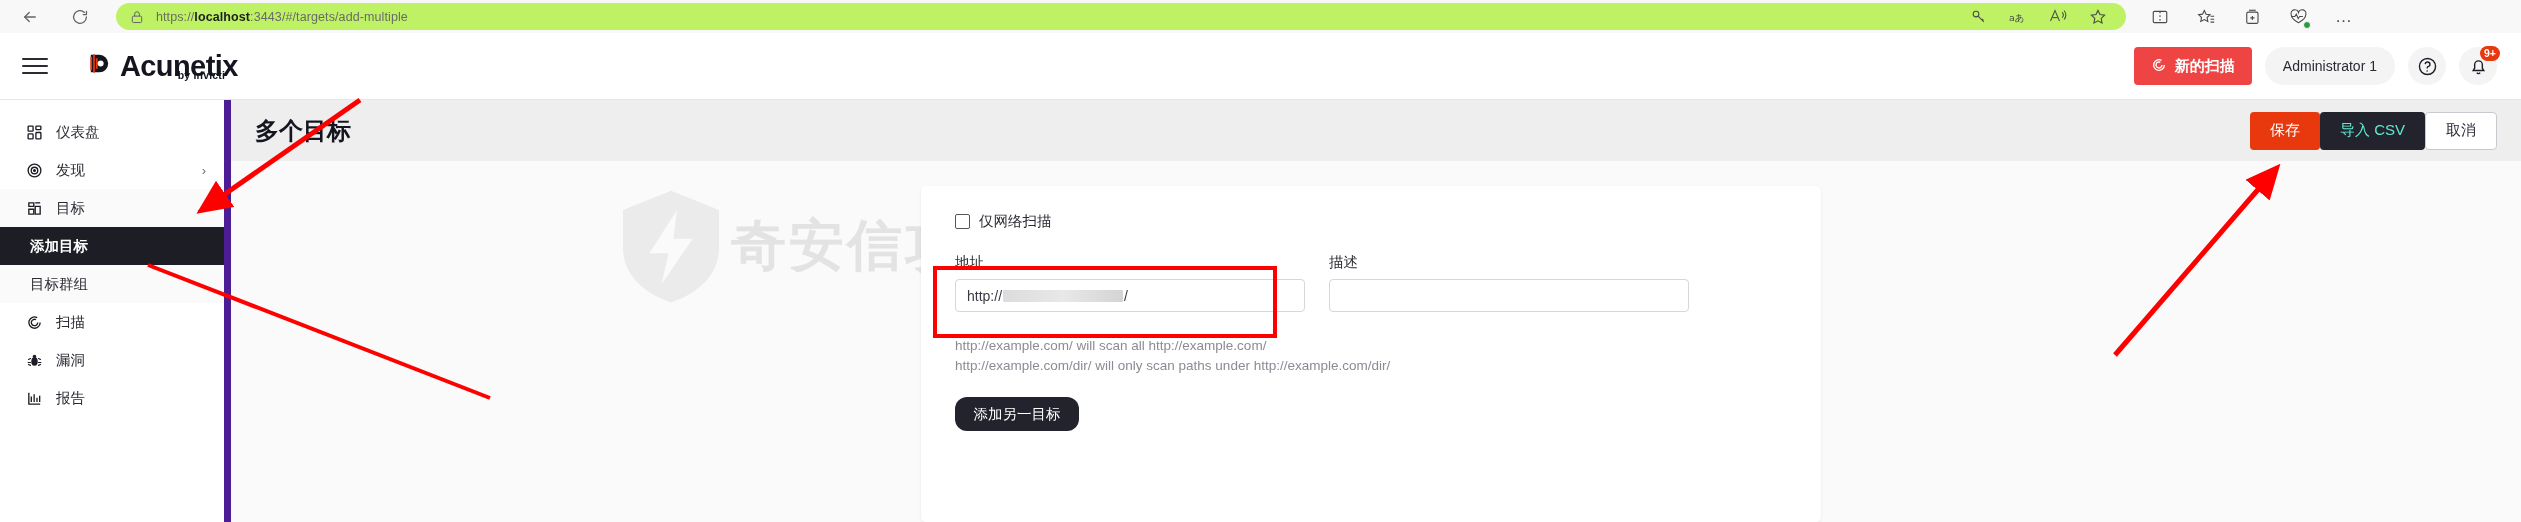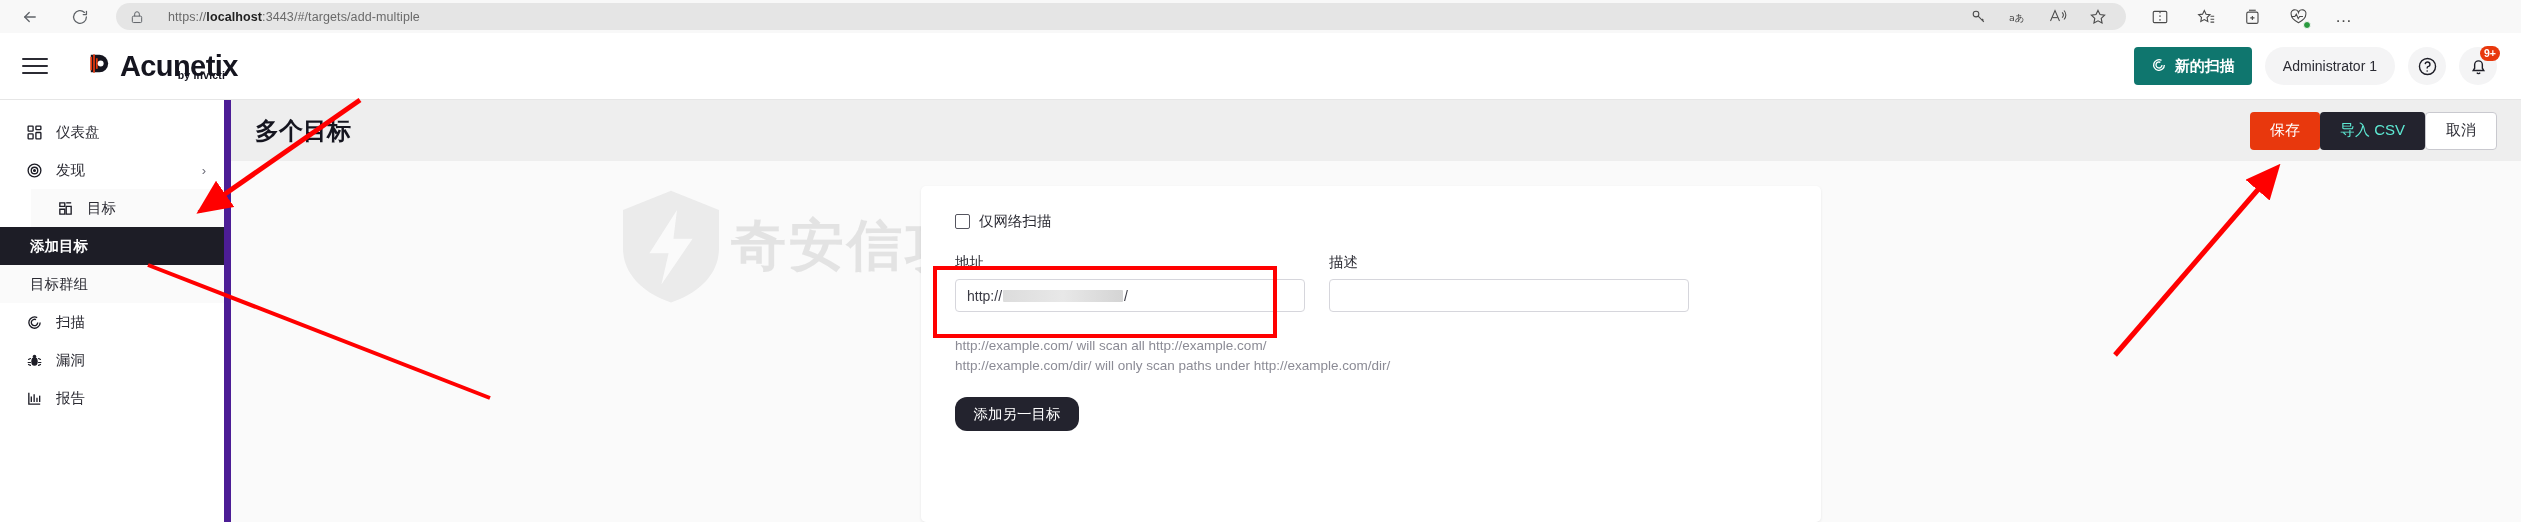--- a/index.html
+++ b/index.html
@@ -18,24 +18,23 @@
     display: flex; align-items: center;
   }
   .nav-btn {
     width: 40px; height: 28px; margin-left: 10px;
     display: flex; align-items: center; justify-content: center;
     border-radius: 5px; color: #5f6368;
   }
   .nav-btn svg { display: block; }
   .omnibox {
     margin-left: 16px; height: 27px; width: 2010px;
-    background: #e5e5e5; border-radius: 14px;
+    background: #bef264; border-radius: 14px;
     display: flex; align-items: center;
     padding: 0 10px 0 14px;
-    gap: 12px;
   }
   .lock-icon { margin-right: 12px; color: #5f6368; display: flex; }
   .url-text {
     font-size: 12.5px; color: #6a6a6a;
     white-space: nowrap; letter-spacing: 0.1px;
   }
   .url-text b { color: #1f1f1f; font-weight: 600; }
   .omni-actions { margin-left: auto; display: flex; align-items: center; gap: 20px; padding-right: 8px; }
   .omni-actions .tbi, .chrome-actions .tbi {
     width: 20px; height: 20px; display: flex; align-items: center; justify-content: center;
@@ -64,21 +63,21 @@
   }
   .brand-name {
     font-size: 29px; font-weight: bold; color: #15151f; letter-spacing: -0.6px; line-height: 1;
   }
   .brand-sub {
     font-size: 10.5px; font-weight: bold; color: #15151f; letter-spacing: 0.2px;
     margin-left: -60px; margin-top: 14px;
   }
   .header-right { margin-left: auto; display: flex; align-items: center; gap: 13px; padding-right: 24px; }
   .btn-newscan {
-    background: #0f766e; color: #fff; border: none; border-radius: 4px;
+    background: #ef4444; color: #fff; border: none; border-radius: 4px;
     height: 38px; padding: 0 17px; font-size: 15px; font-weight: bold;
     display: flex; align-items: center; gap: 8px; cursor: pointer;
     font-family: "Liberation Sans", sans-serif;
   }
   .pill-user {
     height: 38px; padding: 0 18px; border-radius: 19px; background: #f4f4f5;
     display: flex; align-items: center; font-size: 14px; color: #2b2b33; cursor: pointer;
   }
   .circ-btn {
     width: 38px; height: 38px; border-radius: 50%; background: #f4f4f5;
@@ -97,21 +96,21 @@
     padding-top: 13px;
   }
   .nav-item {
     height: 38px; display: flex; align-items: center;
     padding-left: 26px; font-size: 14.5px; color: #2b2b33; cursor: pointer;
   }
   .nav-item .ico { width: 26px; display: flex; align-items: center; color: #1d1d26; }
   .nav-item .lbl { margin-left: 4px; }
   .nav-item .chev { margin-left: auto; margin-right: 18px; color: #6c6c78; font-size: 13px; }
   .nav-item.subitem { padding-left: 26px; font-size: 14.5px; }
-  .nav-item.expanded { background: #fafafa; margin-left: 31px; }
+  .nav-item.expanded { background: #fafafa; }
   .nav-item.active { background: #1d1d26; color: #ffffff; font-weight: bold; }
   .nav-item.sub-plain { background: #fafafa; }
 
   
   .page { position: absolute; top: 100px; left: 231px; width: 2290px; height: 422px; background: #fafafa; }
   .page-titlebar {
     height: 61px; background: #eeeeee;
     display: flex; align-items: center; padding: 0 24px 0 24px;
   }
   .page-title { font-size: 24px; font-weight: bold; color: #15151f; }

